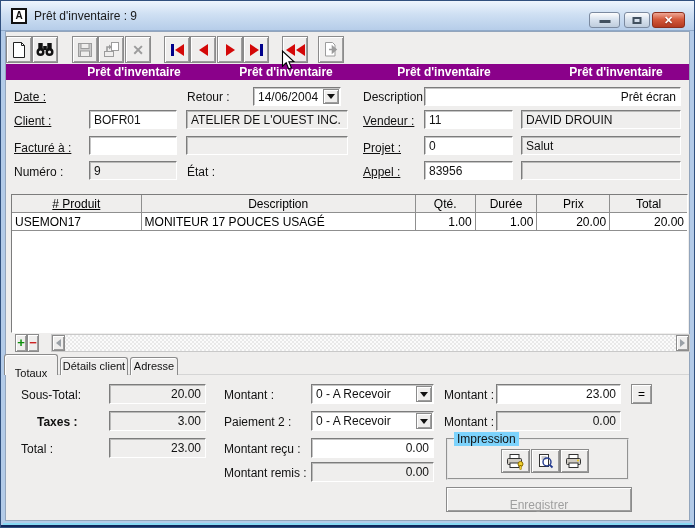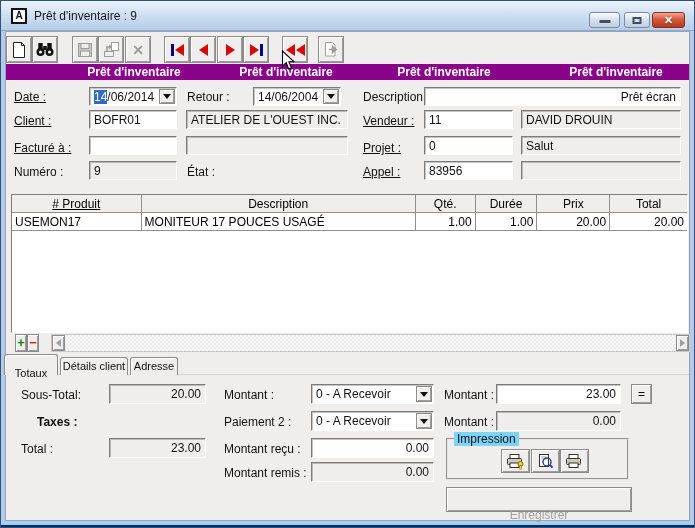--- a/index.html
+++ b/index.html
@@ -92,21 +92,21 @@
   .tabline { position:absolute; left:5px; right:5px; top:373px; height:1px; background:#fafafa; border-top:1px solid #d5d5d5; z-index:1; }
 
   .eq-btn { position:absolute; left:630px; top:383px; width:21px; height:20px;
     font:12px/18px "Liberation Sans",sans-serif; text-align:center; }
   .groupbox { position:absolute; left:445px; top:437px; width:183px; height:42px;
     border:2px groove #e6e6e6; }
   .groupbox .legend { position:absolute; left:6px; top:-8px; background:#7dd3fc; padding:0 3px;
     font-size:12px; color:#111; }
   .imp-btn { position:absolute; top:9px; width:29px; height:24px; display:flex; align-items:center; justify-content:center; }
   .save-btn { position:absolute; left:445px; top:486px; width:186px; height:25px;
-    font-size:12px; color:#9f9f9f; text-align:center; padding-top:20px; }
+    font-size:12px; color:#9f9f9f; text-align:center; padding-top:10px; }
 
   .cursor { position:absolute; left:280px; top:49px; z-index:20; }
 </style>
 </head>
 <body>
 
 <div class="window">
 
   <div class="titlebar">
     <span class="app-icon">A</span>
@@ -185,26 +185,20 @@
   </div>
 
   <div class="banner">
     <span style="left:53px;">Prêt d'inventaire</span>
     <span style="left:205px;">Prêt d'inventaire</span>
     <span style="left:363px;">Prêt d'inventaire</span>
     <span style="left:535px;">Prêt d'inventaire</span>
   </div>
 
   <span class="lbl u" style="left:13px; top:89px;">Date :</span>
-  <div class="field sunken" style="left:88px; top:86px; width:88px;">
-    <span class="sel">14</span><span>/06/2014</span>
-    <span class="combo-btn">
-        <span class="dn-arrow"></span>
-      </span>
-  </div>
   <span class="lbl" style="left:186px; top:89px;">Retour :</span>
   <div class="field sunken" style="left:252px; top:86px; width:88px;">
     <span>14/06/2004</span>
     <span class="combo-btn">
         <span class="dn-arrow"></span>
       </span>
   </div>
 
   <span class="lbl u" style="left:13px; top:113px;">Client :</span>
   <div class="field sunken" style="left:88px; top:109px; width:88px;">BOFR01</div>
@@ -264,20 +258,21 @@
   </div>
 
   <div class="tabline"></div>
   <div class="tab active" style="left:3px;  width:54px;">Totaux</div>
   <div class="tab plain" style="left:59px; width:68px;">Détails client</div>
   <div class="tab plain" style="left:129px;width:48px;">Adresse</div>
 
   <span class="lbl" style="left:20px; top:387px;">Sous-Total:</span>
   <div class="field sunken ro num" style="left:108px; top:383px; width:97px; height:20px;">20.00</div>
   <span class="lbl" style="left:36px; top:414px;font-weight:bold;">Taxes :</span>
+  <div class="field sunken ro num" style="left:108px; top:410px; width:97px; height:20px;">3.00</div>
   <span class="lbl" style="left:20px; top:441px;">Total :</span>
   <div class="field sunken ro num" style="left:108px; top:437px; width:97px; height:20px;">23.00</div>
 
   <span class="lbl" style="left:223px; top:387px;">Montant :</span>
   <div class="field sunken" style="left:310px; top:383px; width:123px; height:20px;">
     <span>0 - A Recevoir</span>
     <span class="combo-btn">
         <span class="dn-arrow"></span>
       </span>
   </div>

